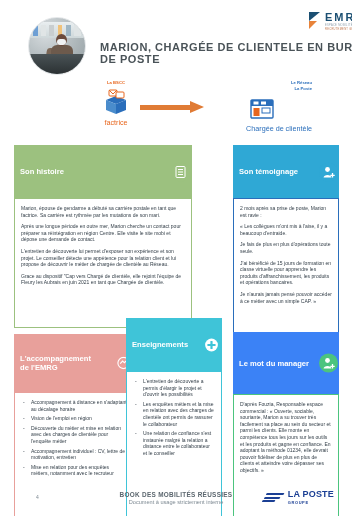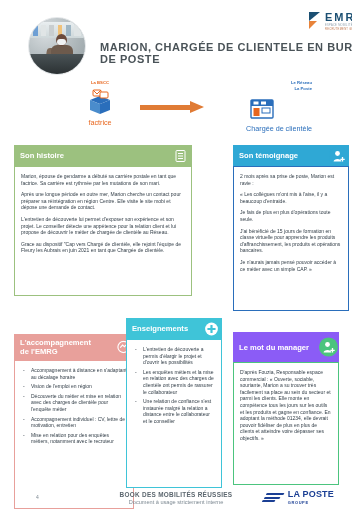--- a/index.html
+++ b/index.html
@@ -95,21 +95,21 @@
   #header-title {
     position: absolute; left: 100px; top: 41px;
     font-size: 11px; font-weight: 700; letter-spacing: 0.55px;
     color: #4a5358;
   }
 
   
   #transition { position: absolute; left: 0; top: 80px; width: 352px; height: 56px; }
 
   .job-block { position: absolute; text-align: center; }
-  #job-from { left: 60px; top: 0; width: 80px; }
+  #job-from { left: 76px; top: 0; width: 80px; }
   #job-to   { left: 212px; top: 0; width: 100px; text-align: right; }
 
   .job-tag {
     font-size: 4.2px; font-weight: 700; color: #e8671f;
     line-height: 5px; margin-bottom: 2px;
   }
   .job-tag.blue { color: #2a6ebb; }
 
   .icon-box { height: 30px; display: flex; align-items: center; justify-content: center; }
 
@@ -130,21 +130,21 @@
     border-left: 14px solid #e07b35;
     border-top: 6px solid transparent;
     border-bottom: 6px solid transparent;
   }
 
   
   .card { position: absolute; background: #ffffff; }
   .card-head {
     position: relative;
     display: flex; align-items: center;
-    padding: 4px 6px;
+    padding: 20px 6px;
     color: #ffffff; font-size: 7.6px; font-weight: 600;
     min-height: 13px;
   }
   .card-head .head-text { line-height: 9px; max-width: 78%; }
   .card-body {
     border: 1px solid;
     padding: 6px 6px 5px 6px;
     font-size: 5px; line-height: 6.6px; color: #35404a;
   }
   .card-body p { margin: 0 0 5px 0; }
@@ -165,41 +165,41 @@
   }
   .head-badge svg { display: block; }
 
   
   #card-histoire { left: 14px; top: 145px; width: 178px; }
   #card-histoire .card-head { background: #9cc17f; }
   #card-histoire .card-body { border-color: #9cc17f; height: 117px; }
   #card-histoire .head-badge { background: #9cc17f; right: 2px; }
 
   
-  #card-temoignage { left: 233px; top: 145px; width: 116px; }
+  #card-temoignage { left: 233px; top: 145px; width: 106px; }
   #card-temoignage .card-head { background: #2fa8d5; }
   #card-temoignage .card-body { border-color: #2a6ebb; height: 132px; }
   #card-temoignage .head-badge { background: #2fa8d5; right: 1px; }
 
   
   #card-accomp { left: 14px; top: 334px; width: 120px; }
   #card-accomp .card-head { background: #e8a09b; }
   #card-accomp .card-body { border-color: #e8a09b; height: 136px; }
   #card-accomp .head-badge { background: #e8a09b; right: 1px; }
   #card-accomp .card-head .head-text { max-width: 68%; }
 
   
   #card-enseign { left: 126px; top: 318px; width: 96px; }
   #card-enseign .card-head { background: #3fc4d8; }
   #card-enseign .card-body { border-color: #3fc4d8; height: 136px; }
   #card-enseign .head-badge { background: #3fc4d8; right: 1px; }
 
   
   #card-manager { left: 233px; top: 332px; width: 106px; }
-  #card-manager .card-head { background: #8b5cf6; min-height: 22px; text-align: center; }
+  #card-manager .card-head { background: #3b82f6; min-height: 22px; text-align: center; }
   #card-manager .card-body { border-color: #4cc47e; height: 110px; }
   #card-manager .head-badge { background: #4cc47e; right: 1px; }
 
   
   #footer { position: absolute; left: 0; bottom: 0; width: 352px; height: 34px; }
   #footer-page {
     position: absolute; left: 36px; top: 12px;
     font-size: 5px; color: #7e8a93;
   }
   #footer-center {

